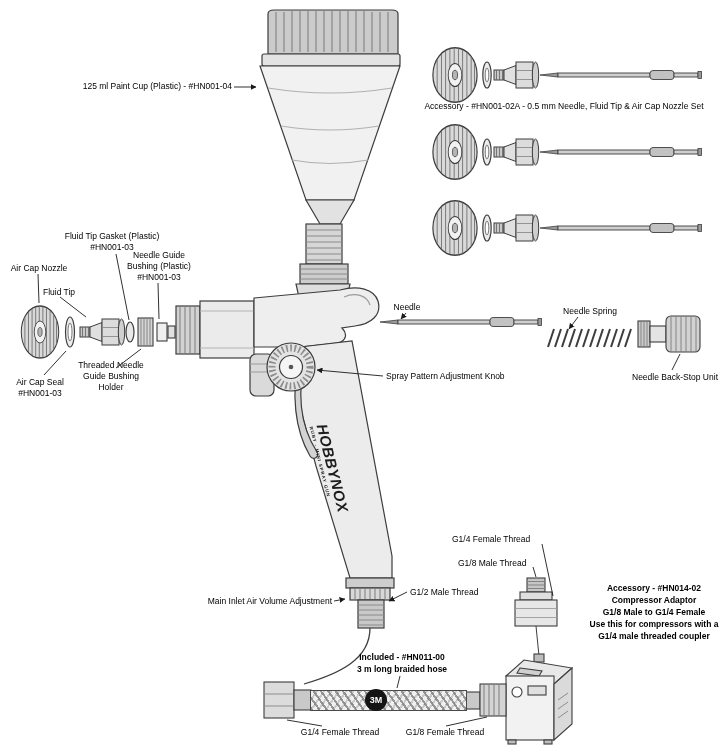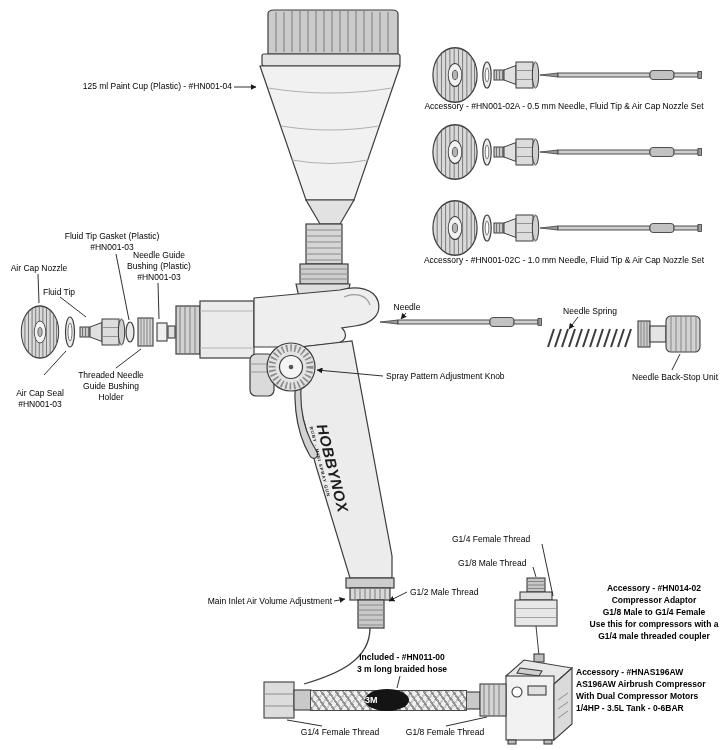--- a/index.html
+++ b/index.html
@@ -7,23 +7,23 @@
   #canvas { position:relative; width:727px; height:750px; background:#fff;
             font-family:"Liberation Sans", sans-serif; overflow:hidden; }
   svg.art { position:absolute; left:0; top:0; }
   .lbl { position:absolute; font-size:8.5px; font-weight:normal; color:#000;
          line-height:1.3; white-space:pre-line; }
   .c { text-align:center; }
   .r { text-align:right; }
   .note { position:absolute; }
   .note-line { font-size:8.5px; font-weight:bold; line-height:12px; }
   .note-line.reg { font-weight:bold; }
-  .badge { position:absolute; width:44px; height:22px; border-radius:50%;
+  .badge { position:absolute; width:22px; height:22px; border-radius:50%;
            background:#141414; color:#fff; font-size:9px; font-weight:bold;
-           line-height:22px; }
+           text-align:center; line-height:22px; }
   .hose { position:absolute; left:310px; top:690px; width:157px; height:21px;
           border:1px solid #4a4a4a;
           background:
             repeating-linear-gradient(55deg, rgba(120,120,120,.75) 0 2px, rgba(0,0,0,0) 2px 6px),
             repeating-linear-gradient(-55deg, #c9c9c9 0 2px, #f0f0f0 2px 6px); }
   .logo { position:absolute; left:330px; top:422px; transform:rotate(76deg);
           transform-origin:0 0; color:#1c1c1c; white-space:nowrap; }
   .logo .big { font-size:15px; font-weight:bold; font-style:italic; letter-spacing:.5px; }
   .logo .small { font-size:4.5px; font-weight:bold; letter-spacing:.9px; }
 </style>
@@ -207,31 +207,30 @@
 <div class="hose"></div>
 <div class="badge" style="left:365px;top:689px">3M</div>
 
 <div class="logo">
   <div class="big">HOBBYNOX</div>
   <div class="small">RUBY · MINI SPRAY GUN</div>
 </div>
 
 <div class="lbl r" style="left:48px;top:81px;width:184px">125 ml Paint Cup (Plastic) - #HN001-04</div>
 <div class="lbl c" style="left:408px;top:101px;width:312px">Accessory - #HN001-02A - 0.5 mm Needle, Fluid Tip &amp; Air Cap Nozzle Set</div>
-<div class="lbl c" style="left:408px;top:255px;width:312px">Accessory - #HN001-02C - 1.0 mm Needle, Fluid Tip &amp; Air Cap Nozzle Set</div>
 <div class="lbl c" style="left:4px;top:263px;width:70px">Air Cap Nozzle</div>
 <div class="lbl c" style="left:36px;top:287px;width:46px">Fluid Tip</div>
 <div class="lbl c" style="left:60px;top:231px;width:104px">Fluid Tip Gasket (Plastic)
 #HN001-03</div>
 <div class="lbl c" style="left:118px;top:250px;width:82px">Needle Guide
 Bushing (Plastic)
 #HN001-03</div>
-<div class="lbl c" style="left:8px;top:388px;width:64px">Air Cap Seal
+<div class="lbl c" style="left:8px;top:377px;width:64px">Air Cap Seal
 #HN001-03</div>
-<div class="lbl c" style="left:74px;top:370px;width:74px">Threaded Needle
+<div class="lbl c" style="left:74px;top:360px;width:74px">Threaded Needle
 Guide Bushing
 Holder</div>
 <div class="lbl c" style="left:382px;top:302px;width:50px">Needle</div>
 <div class="lbl c" style="left:545px;top:306px;width:90px">Needle Spring</div>
 <div class="lbl c" style="left:623px;top:372px;width:104px">Needle Back-Stop Unit</div>
 <div class="lbl" style="left:386px;top:371px">Spray Pattern Adjustment Knob</div>
 <div class="lbl r" style="left:150px;top:596px;width:182px">Main Inlet Air Volume Adjustment</div>
 <div class="lbl" style="left:410px;top:587px">G1/2 Male Thread</div>
 <div class="lbl" style="left:452px;top:534px">G1/4 Female Thread</div>
 <div class="lbl" style="left:458px;top:558px">G1/8 Male Thread</div>
@@ -245,20 +244,14 @@
 </div>
 
 <div class="note c" style="left:328px;top:651px;width:148px">
   <div class="note-line">Included - #HN011-00</div>
   <div class="note-line">3 m long braided hose</div>
 </div>
 
 <div class="lbl c" style="left:275px;top:727px;width:130px">G1/4 Female Thread</div>
 <div class="lbl c" style="left:380px;top:727px;width:130px">G1/8 Female Thread</div>
 
-<div class="note" style="left:576px;top:666px;width:150px">
-  <div class="note-line">Accessory - #HNAS196AW</div>
-  <div class="note-line">AS196AW Airbrush Compressor</div>
-  <div class="note-line reg">With Dual Compressor Motors</div>
-  <div class="note-line reg">1/4HP - 3.5L Tank - 0-6BAR</div>
-</div>
 
 </div>
 
 </body></html>

